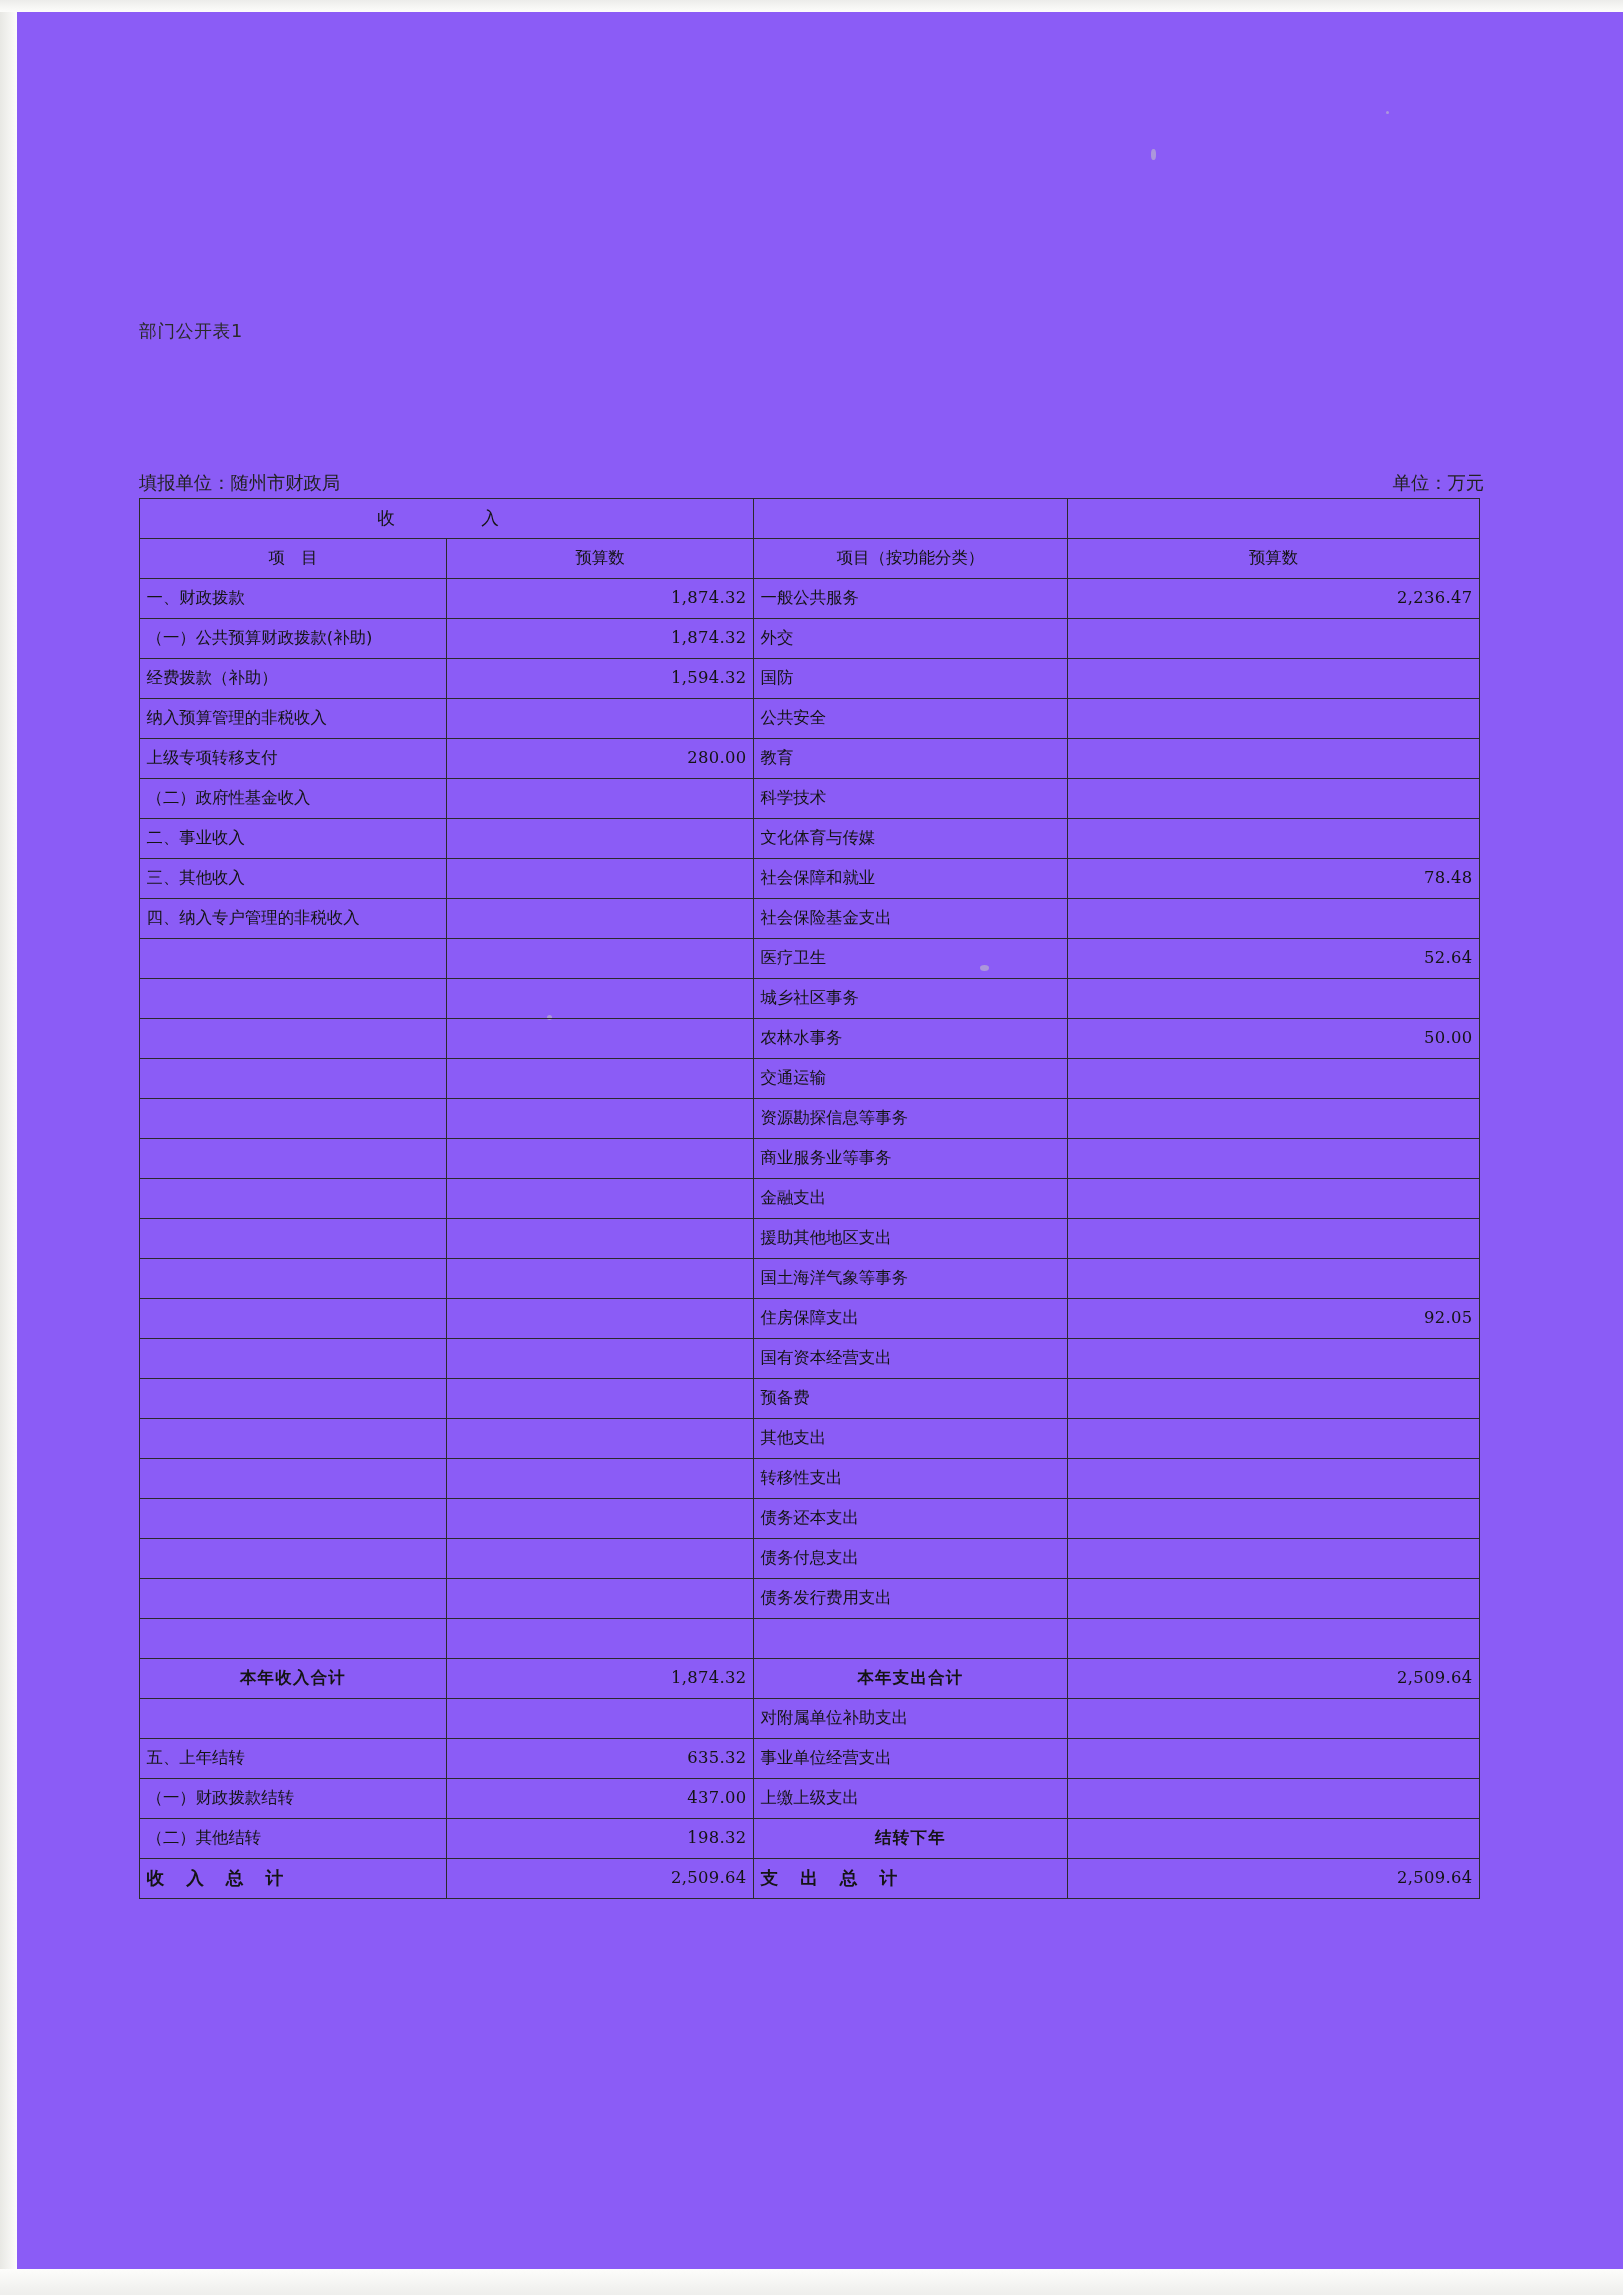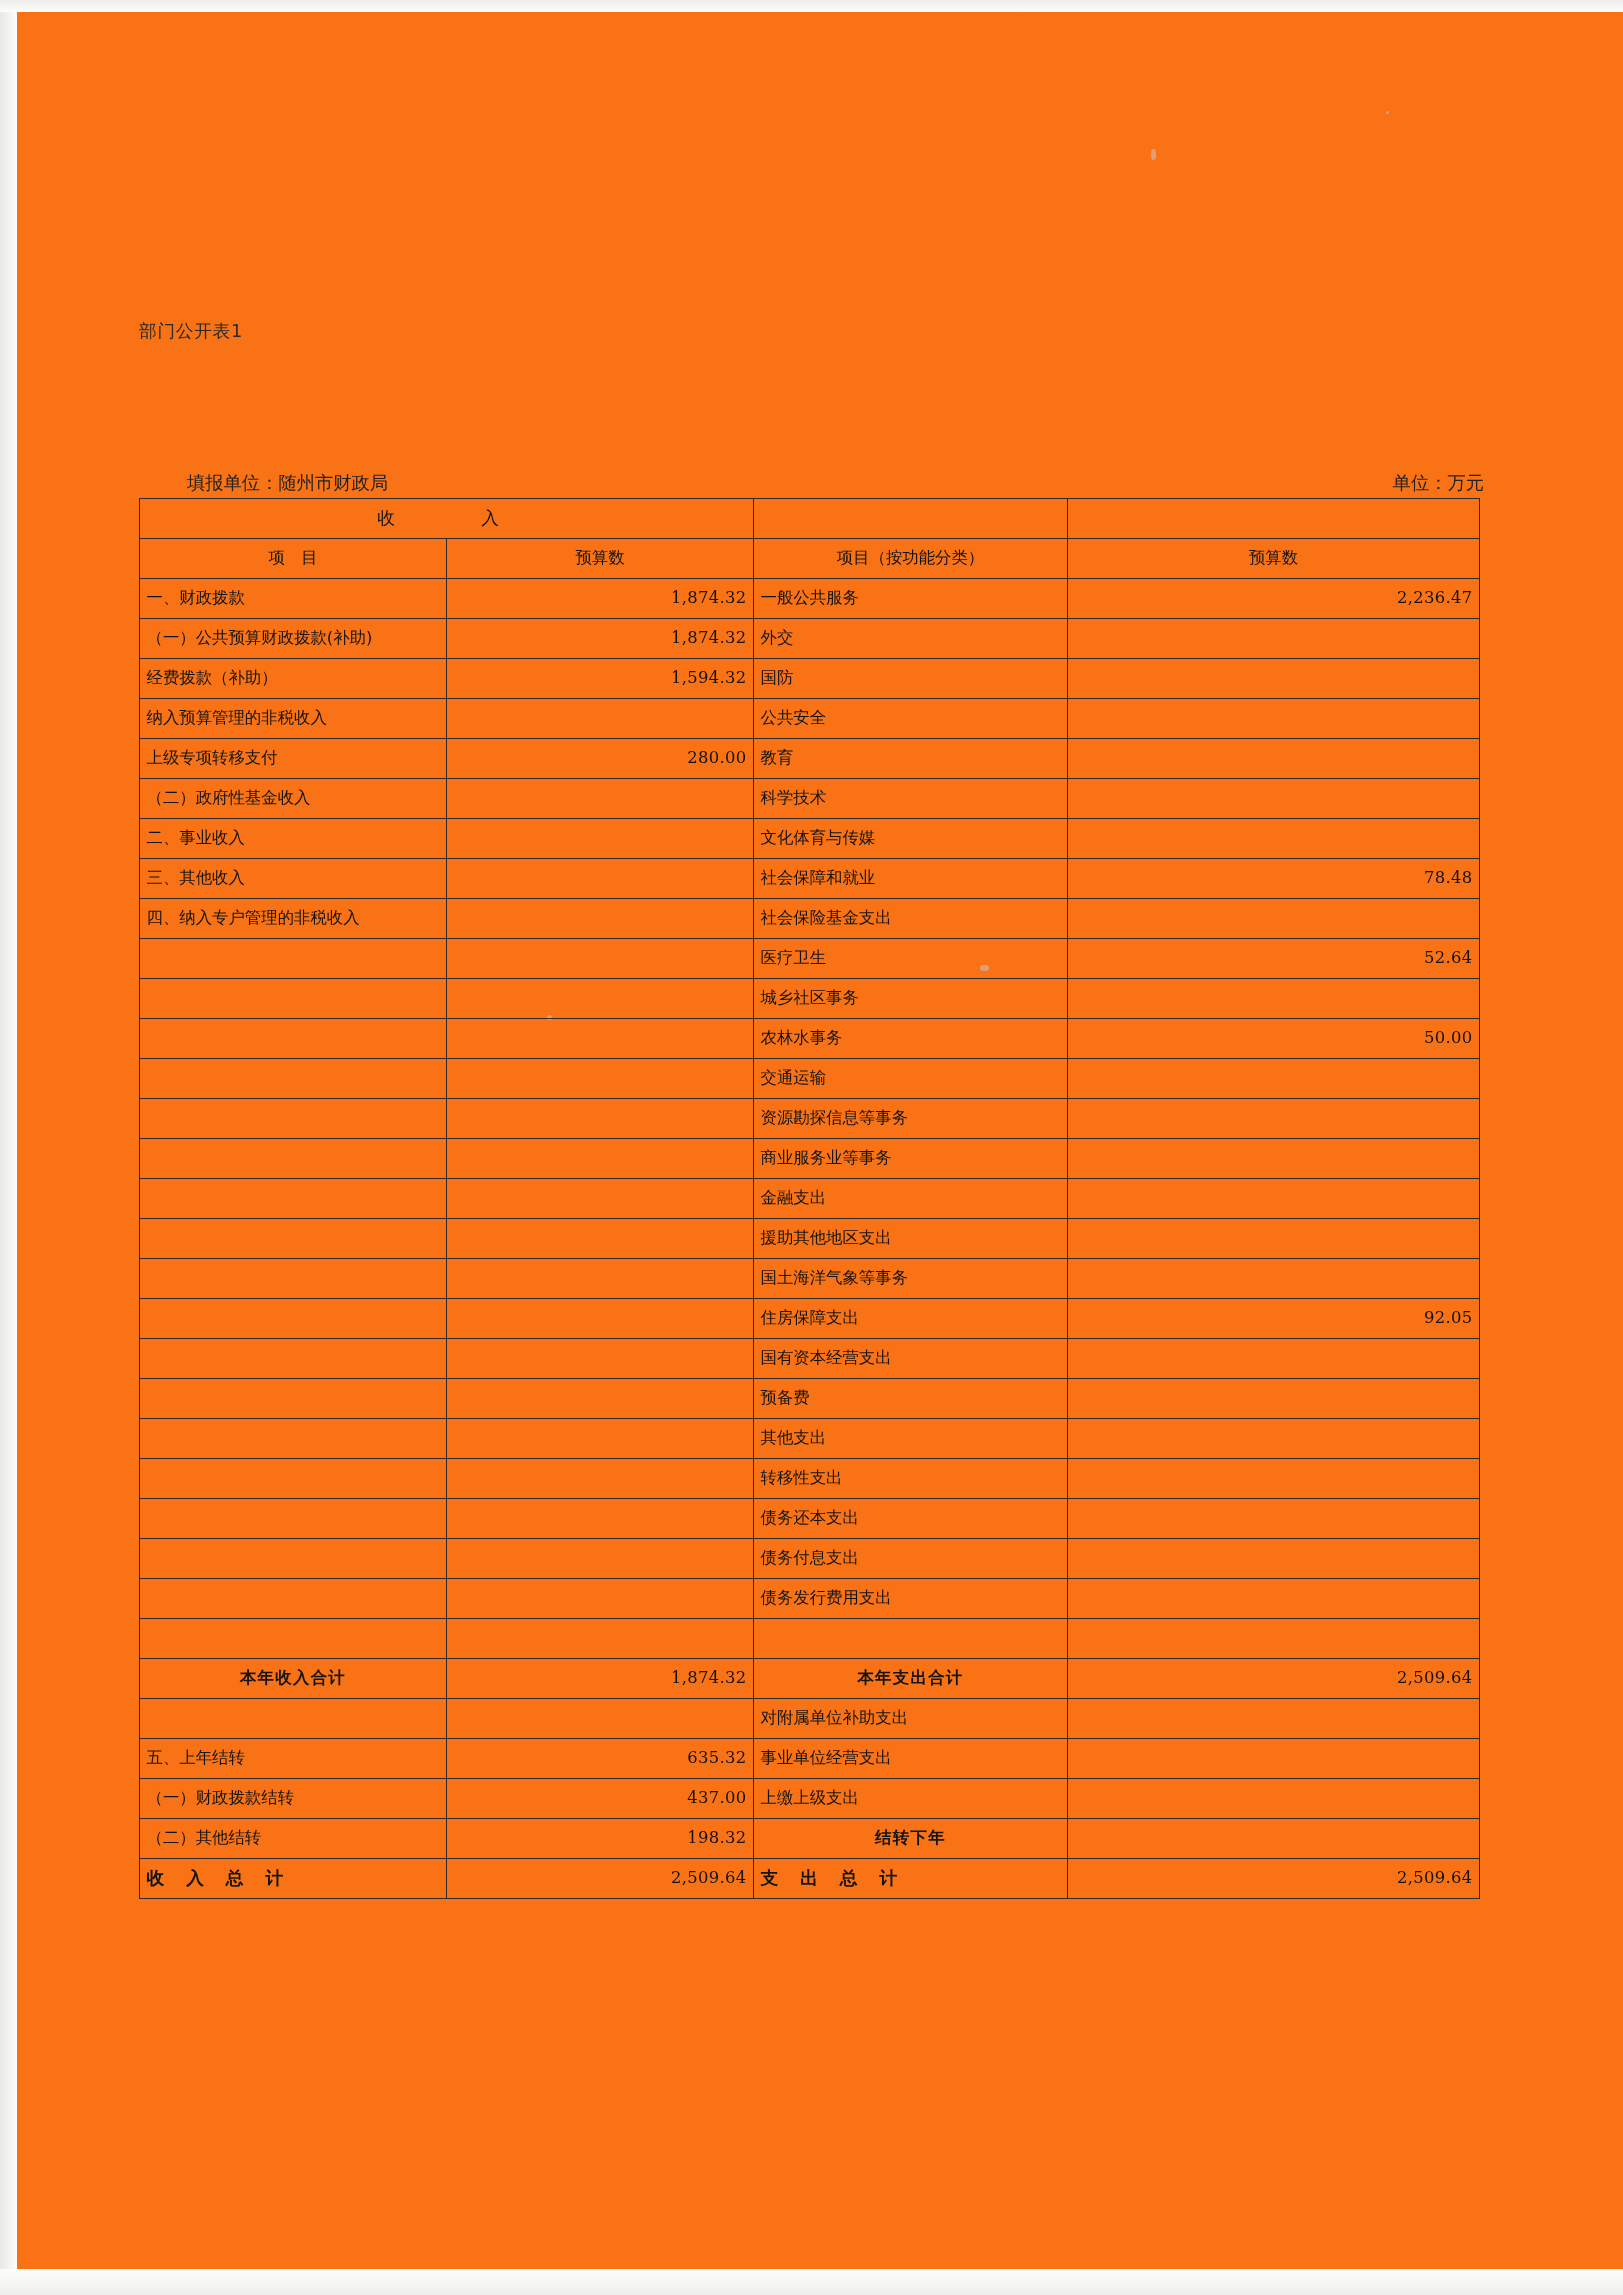--- a/index.html
+++ b/index.html
@@ -11,21 +11,21 @@
     width: 1623px;
     height: 2295px;
     position: relative;
     font-family: "DejaVu Serif", "Liberation Serif", serif;
     color: #1a1a1a;
     overflow: hidden;
   }
   .page {
     position: absolute;
     inset: 0;
-    background: #f97316;
+    background: #8b5cf6;
   }
   
   .scan-edge-left {
     position: absolute;
     left: 0; top: 0; bottom: 0;
     width: 17px;
     background: linear-gradient(to right, #e8e8e4, #fdfdfb);
     pointer-events: none;
   }
   .scan-edge-top {
@@ -69,21 +69,20 @@
   .meta-row {
     position: absolute;
     left: 139px;
     right: 139px;
     top: 470px;
     display: flex;
     justify-content: space-between;
     font-size: 18.3px;
     color: #222;
     font-family: "DejaVu Sans", "Liberation Sans", sans-serif;
-    margin-left: 48px;
   }
 
   table.budget {
     position: absolute;
     left: 139px;
     top: 498px;
     width: 1341px;
     border-collapse: collapse;
     table-layout: fixed;
     font-size: 16.4px;

